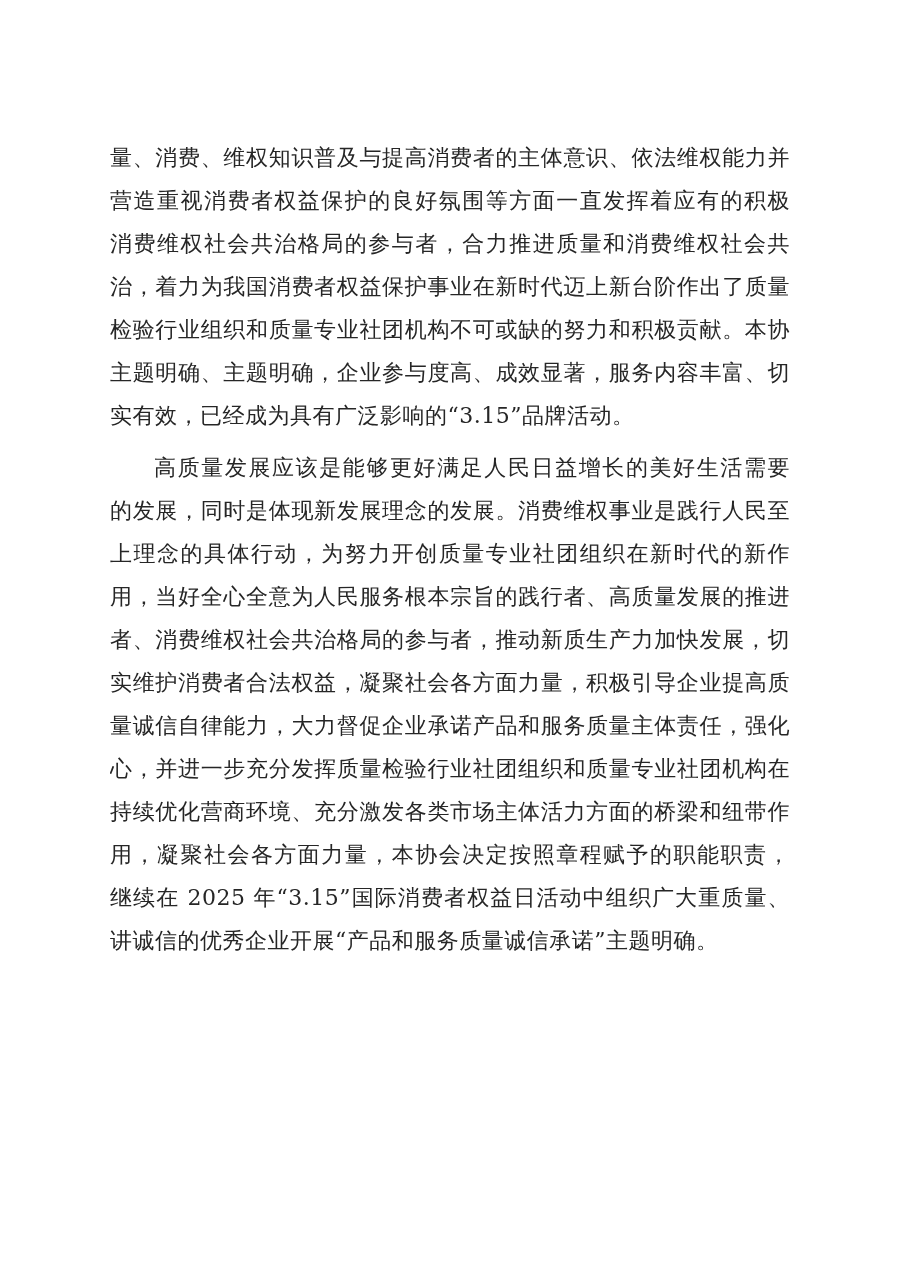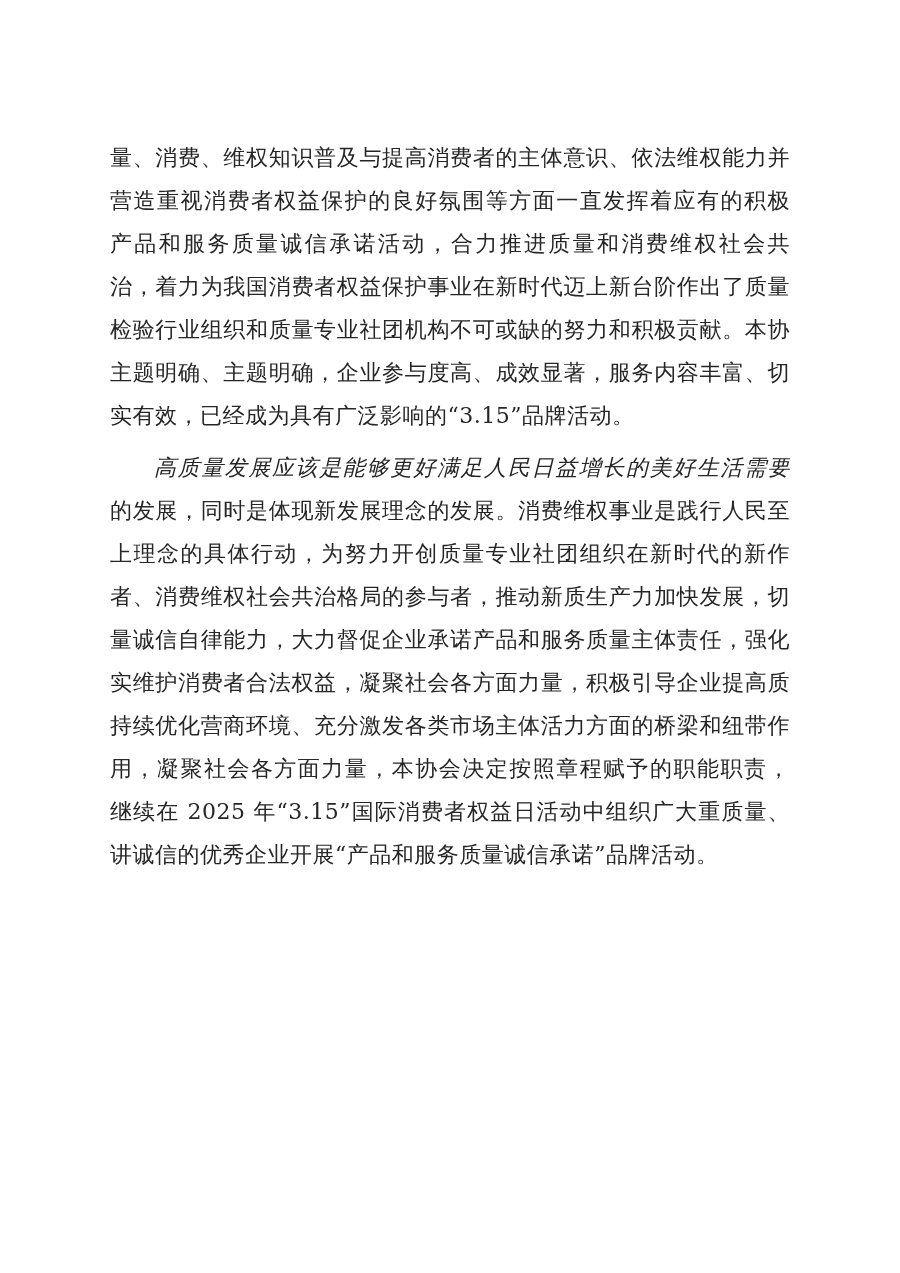--- a/index.html
+++ b/index.html
@@ -33,56 +33,57 @@
     text-align-last: justify;
     text-justify: inter-character;
     letter-spacing: 0.5px;
     overflow: hidden;
   }
   .line.last-line {
     text-align-last: left;
   }
   .line.indent-line {
     text-indent: 2em;
-    font-style: italic;
   }
   .page-footer {
     position: absolute;
     left: 130px;
     top: 1142px;
     font-size: 22px;
     line-height: 43px;
     color: #333333;
     letter-spacing: 2px;
     word-spacing: 6px;
   }
 </style>
 </head>
 <body>
 
 <div class="page">
 
   <div class="paragraph">
     <div class="line">量、消费、维权知识普及与提高消费者的主体意识、依法维权能力并</div>
     <div class="line">营造重视消费者权益保护的良好氛围等方面一直发挥着应有的积极</div>
-    <div class="line">产品和服务质量诚信承诺活动，合力推进质量和消费维权社会共</div>
+    <div class="line">消费维权社会共治格局的参与者，合力推进质量和消费维权社会共</div>
     <div class="line">治，着力为我国消费者权益保护事业在新时代迈上新台阶作出了质量</div>
     <div class="line">检验行业组织和质量专业社团机构不可或缺的努力和积极贡献。本协</div>
     <div class="line">主题明确、主题明确，企业参与度高、成效显著，服务内容丰富、切</div>
     <div class="line last-line">实有效，已经成为具有广泛影响的“3.15”品牌活动。</div>
   </div>
 
   <div class="paragraph">
     <div class="line indent-line">高质量发展应该是能够更好满足人民日益增长的美好生活需要</div>
     <div class="line">的发展，同时是体现新发展理念的发展。消费维权事业是践行人民至</div>
     <div class="line">上理念的具体行动，为努力开创质量专业社团组织在新时代的新作</div>
+    <div class="line">用，当好全心全意为人民服务根本宗旨的践行者、高质量发展的推进</div>
     <div class="line">者、消费维权社会共治格局的参与者，推动新质生产力加快发展，切</div>
+    <div class="line">实维护消费者合法权益，凝聚社会各方面力量，积极引导企业提高质</div>
     <div class="line">量诚信自律能力，大力督促企业承诺产品和服务质量主体责任，强化</div>
-    <div class="line">实维护消费者合法权益，凝聚社会各方面力量，积极引导企业提高质</div>
+    <div class="line">心，并进一步充分发挥质量检验行业社团组织和质量专业社团机构在</div>
     <div class="line">持续优化营商环境、充分激发各类市场主体活力方面的桥梁和纽带作</div>
     <div class="line">用，凝聚社会各方面力量，本协会决定按照章程赋予的职能职责，</div>
     <div class="line">继续在 2025 年“3.15”国际消费者权益日活动中组织广大重质量、</div>
-    <div class="line last-line">讲诚信的优秀企业开展“产品和服务质量诚信承诺”品牌活动。</div>
+    <div class="line last-line">讲诚信的优秀企业开展“产品和服务质量诚信承诺”主题明确。</div>
   </div>
 
   <div class="page-footer">— 6 —</div>
 
 </div>
 
 </body></html>

